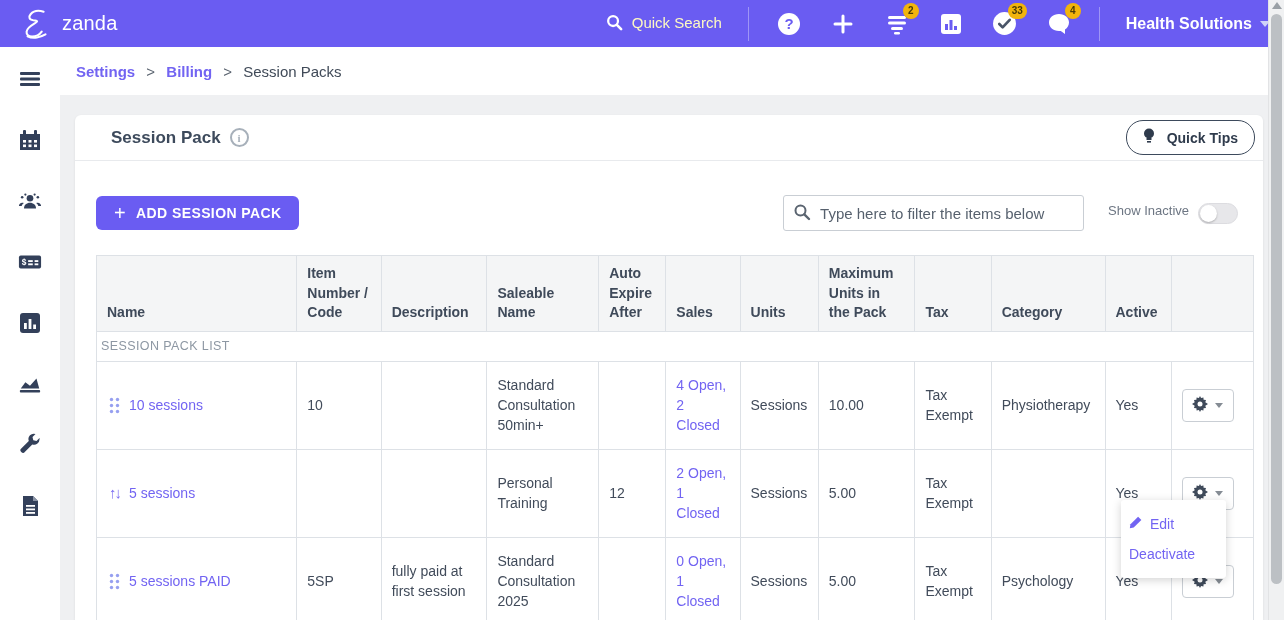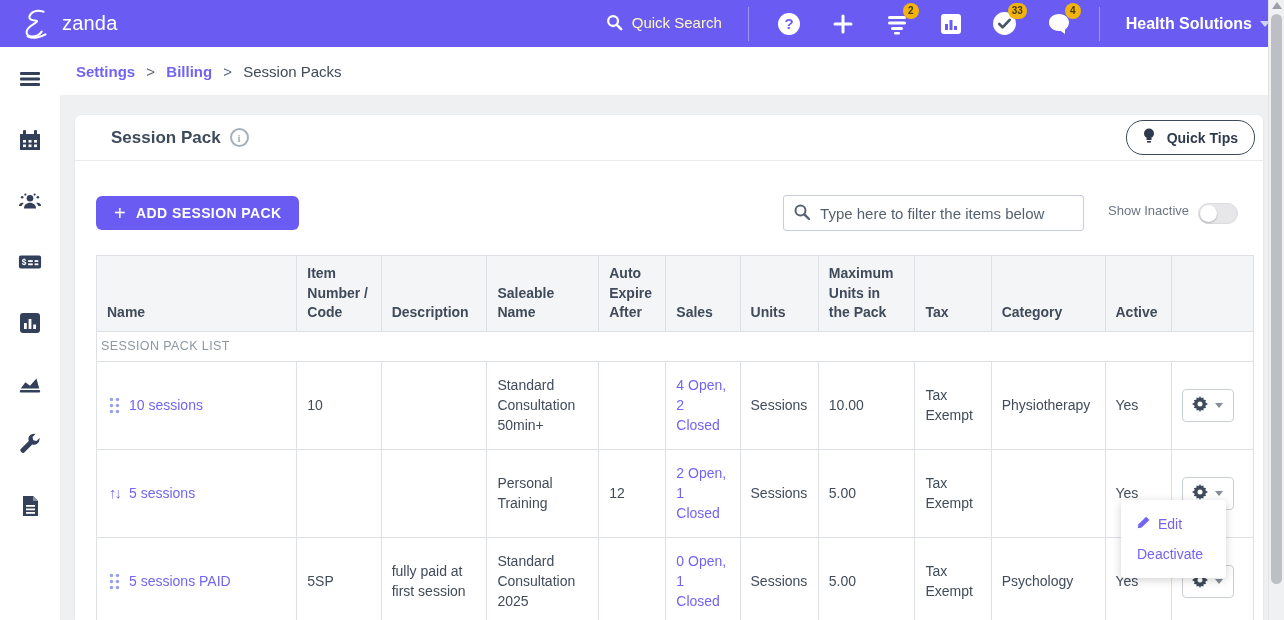--- a/index.html
+++ b/index.html
@@ -62,21 +62,21 @@
   tbody td{height:88px;vertical-align:middle;line-height:1.45;background:#fff;}
   a.lnk{color:var(--link);text-decoration:none;cursor:pointer;}
   .c-name{padding-left:12px;}
   .name-flex{display:flex;align-items:center;gap:9px;}
   .handle{display:inline-flex;align-items:center;cursor:grab;color:#7d6ef2;font-size:14px;letter-spacing:-2px;}
   .gear-btn{width:52px;height:33px;background:#fff;border:1px solid #c9ced4;border-radius:4px;display:flex;align-items:center;justify-content:center;gap:7px;cursor:pointer;}
   .gear-caret{width:0;height:0;border-left:4px solid transparent;border-right:4px solid transparent;border-top:5px solid #858c94;}
 
   
   .ctx-menu{position:absolute;left:1121px;top:500px;width:105px;background:#fff;border-radius:3px;box-shadow:0 2px 10px rgba(0,0,0,.18);padding:9px 0;z-index:20;}
-  .ctx-item{display:flex;align-items:center;gap:8px;padding:7px 16px;font-size:14px;color:var(--link);cursor:pointer;white-space:nowrap;}
+  .ctx-item{display:flex;align-items:center;gap:8px;padding:7px 8px;font-size:14px;color:var(--link);cursor:pointer;white-space:nowrap;}
 
   
   .scrollbar{position:absolute;right:0;top:0;width:16px;height:620px;background:#f0f1f2;border-left:1px solid #e2e3e5;z-index:30;}
   .scroll-up{position:absolute;top:2px;left:3px;width:0;height:0;border-left:5px solid transparent;border-right:5px solid transparent;border-bottom:7px solid #9aa0a6;}
   .scroll-thumb{position:absolute;top:14px;left:2px;width:11px;height:570px;background:#bcc0c4;border-radius:6px;cursor:pointer;}
 </style>
 </head>
 <body>
 
 <div class="navbar">

